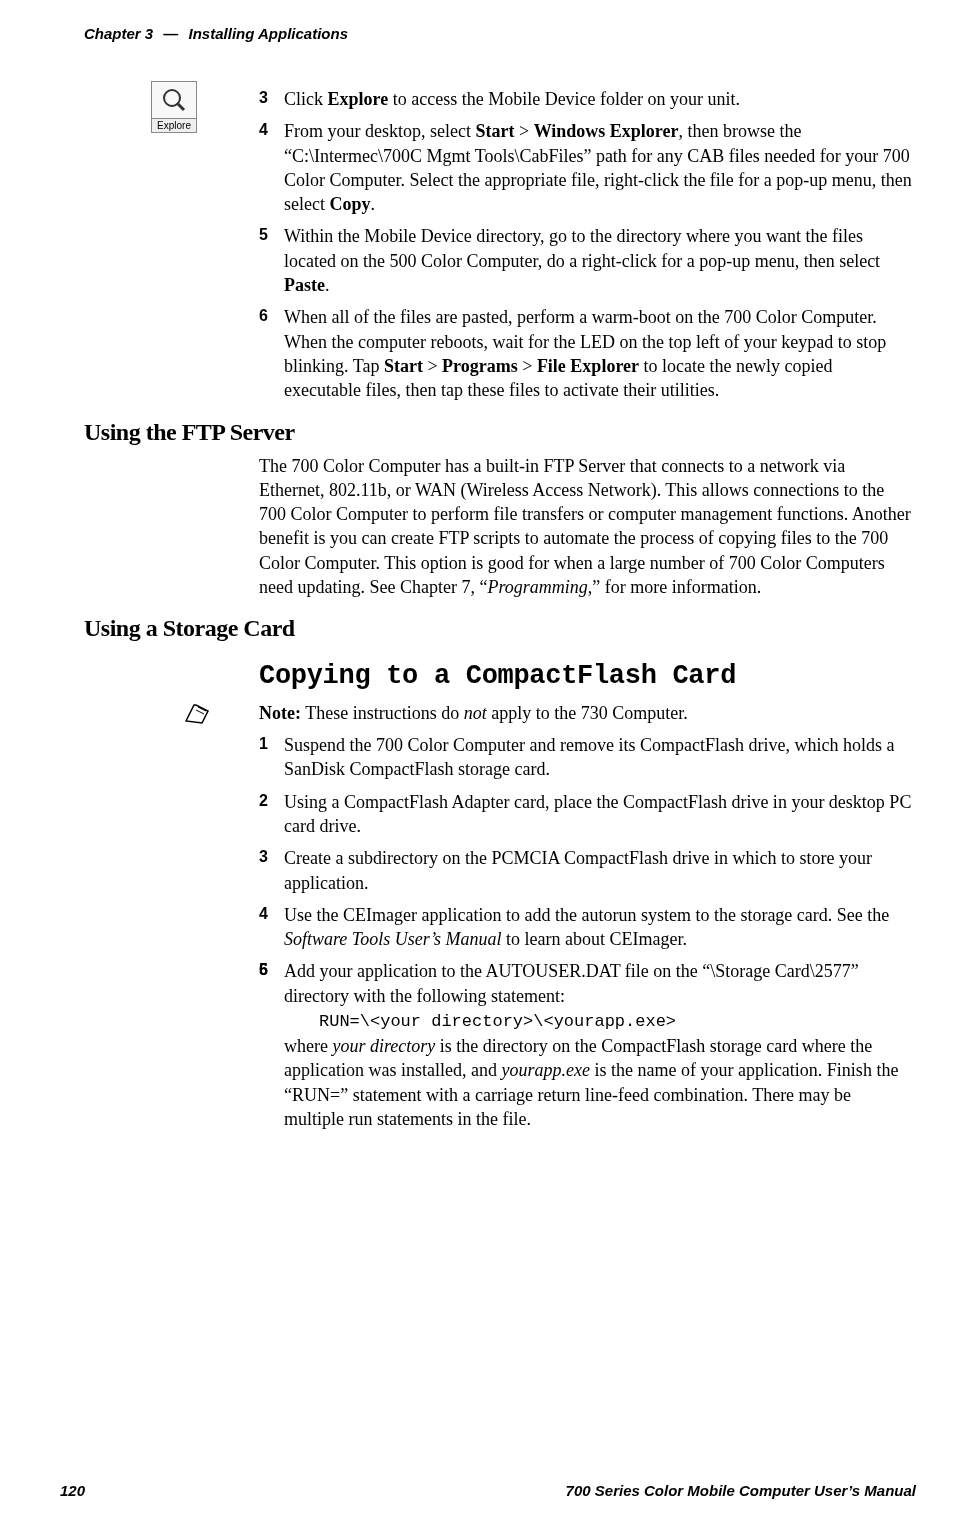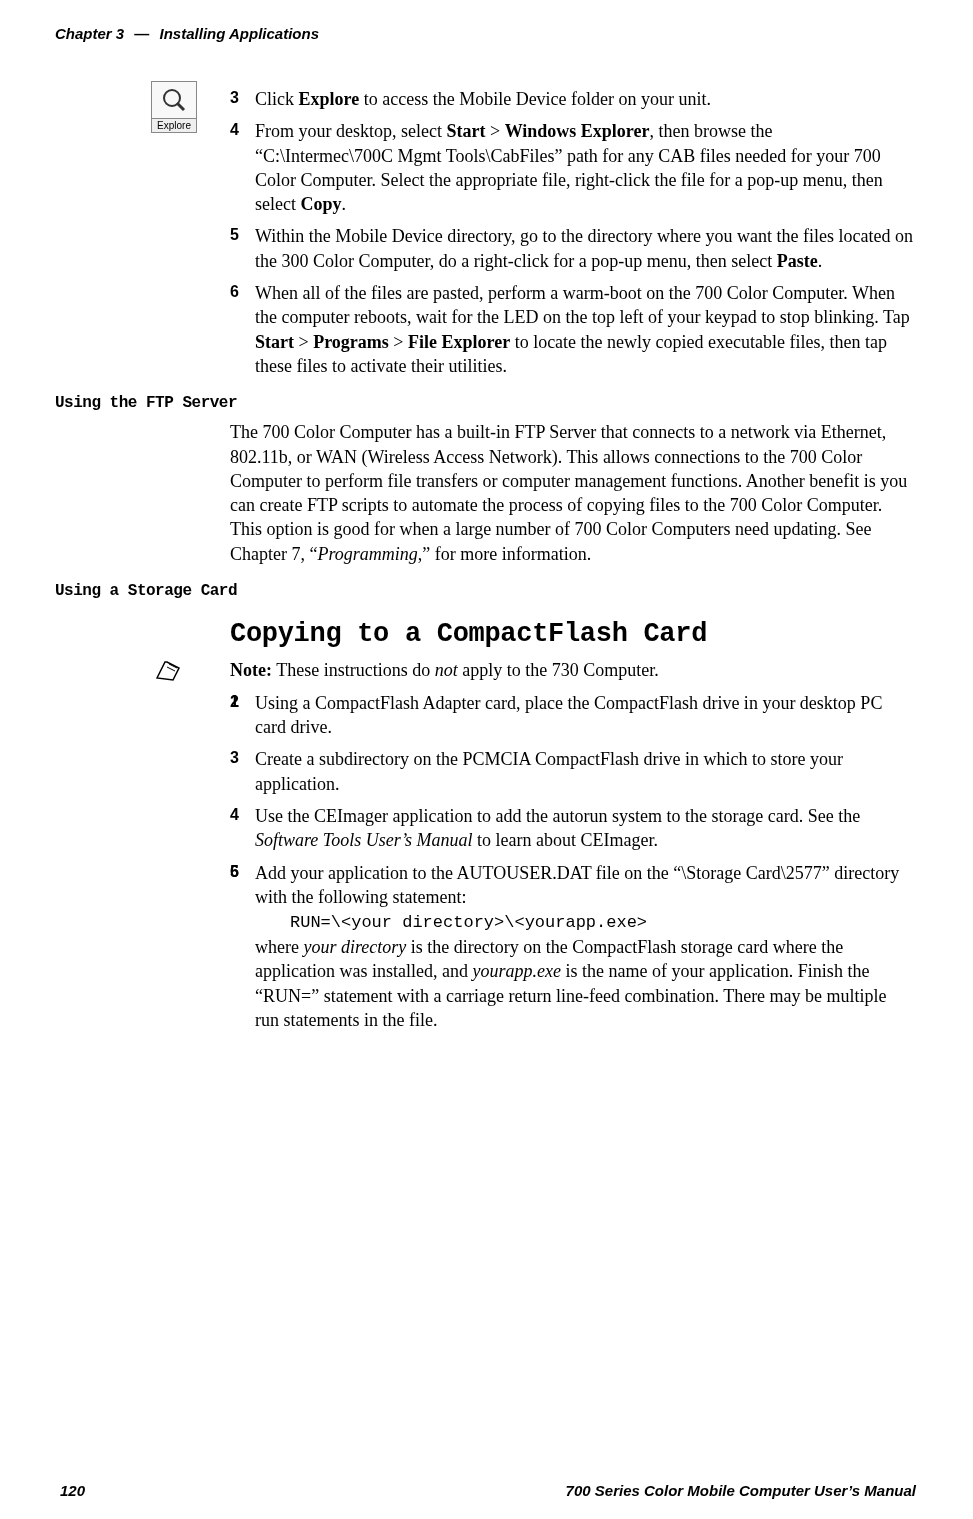--- a/index.html
+++ b/index.html
@@ -5,21 +5,21 @@
     body {
       margin: 0;
       padding: 0;
       font-family: 'Times New Roman', Garamond, serif;
       background: #fff;
       color: #000;
       width: 973px;
       box-sizing: border-box;
     }
     .page {
-      padding: 25px 60px 20px 55px;
+      padding: 25px 60px 20px 84px;
       box-sizing: border-box;
       position: relative;
       min-height: 1519px;
     }
     .header {
       font-family: Arial, Helvetica, sans-serif;
       font-weight: bold;
       font-style: italic;
       font-size: 15px;
       margin-bottom: 45px;
@@ -62,23 +62,23 @@
       left: 0;
       top: 0;
       font-family: Arial, Helvetica, sans-serif;
       font-weight: bold;
       font-size: 16px;
     }
     .bold { font-weight: bold; }
     .italic { font-style: italic; }
     .mono { font-family: 'Courier New', monospace; font-size: 17px; text-align: center; }
     h2.section {
-      font-family: Liberation Mono, monospace;
+      font-family: Liberation Serif, serif;
       font-weight: 900;
-      font-size: 16px;
+      font-size: 24px;
       margin: 16px 0 8px 0;
       letter-spacing: -0.5px;
     }
     h3.subsection {
       font-family: Liberation Mono, monospace;
       font-weight: 900;
       font-size: 27px;
       margin: 16px 0 6px 0;
       letter-spacing: -0.3px;
     }
@@ -137,21 +137,21 @@
       <span>Click </span><span class="bold">Explore</span><span> to access the Mobile Device folder on your unit.</span>
     </div>
 
     <div class="num-item">
       <span class="num">4</span>
       <span>From your desktop, select </span><span class="bold">Start</span><span> &gt; </span><span class="bold">Windows Explorer</span><span>, then browse the “C:\Intermec\700C Mgmt Tools\CabFiles” path for any CAB files needed for your 700 Color Computer. Select the appropriate file, right-click the file for a pop-up menu, then select </span><span class="bold">Copy</span><span>.</span>
     </div>
 
     <div class="num-item">
       <span class="num">5</span>
-      <span>Within the Mobile Device directory, go to the directory where you want the files located on the 300 Color Computer, do a right-click for a pop-up menu, then select </span><span class="bold">Paste</span><span>.</span>
+      <span>Within the Mobile Device directory, go to the directory where you want the files located on the 500 Color Computer, do a right-click for a pop-up menu, then select </span><span class="bold">Paste</span><span>.</span>
     </div>
 
     <div class="num-item">
       <span class="num">6</span>
       <span>When all of the files are pasted, perform a warm-boot on the 700 Color Computer. When the computer reboots, wait for the LED on the top left of your keypad to stop blinking. Tap </span><span class="bold">Start</span><span> &gt; </span><span class="bold">Programs</span><span> &gt; </span><span class="bold">File Explorer</span><span> to locate the newly copied executable files, then tap these files to activate their utilities.</span>
     </div>
 
   </div>
 
   <h2 class="section">Using the FTP Server</h2>
@@ -174,20 +174,21 @@
           <path d="M2 20 L10 4 L12 4 L24 10 L18 22 Z" fill="none" stroke="#000" stroke-width="1.5"></path>
           <line x1="14" y1="6" x2="22" y2="10" stroke="#000" stroke-width="1"></line>
           <line x1="12" y1="9" x2="20" y2="13" stroke="#000" stroke-width="1"></line>
         </svg>
       </span>
       <span class="bold" style="font-family:inherit;">Note:</span><span> These instructions do </span><span class="italic">not</span><span> apply to the 730 Computer.</span>
     </div>
 
     <div class="num-item">
       <span class="num">1</span>
+      <span>Suspend the 700 Color Computer and remove its CompactFlash drive, which holds a SanDisk CompactFlash storage card.</span>
     </div>
 
     <div class="num-item">
       <span class="num">2</span>
       <span>Using a CompactFlash Adapter card, place the CompactFlash drive in your desktop PC card drive.</span>
     </div>
 
     <div class="num-item">
       <span class="num">3</span>
       <span>Create a subdirectory on the PCMCIA CompactFlash drive in which to store your application.</span>

